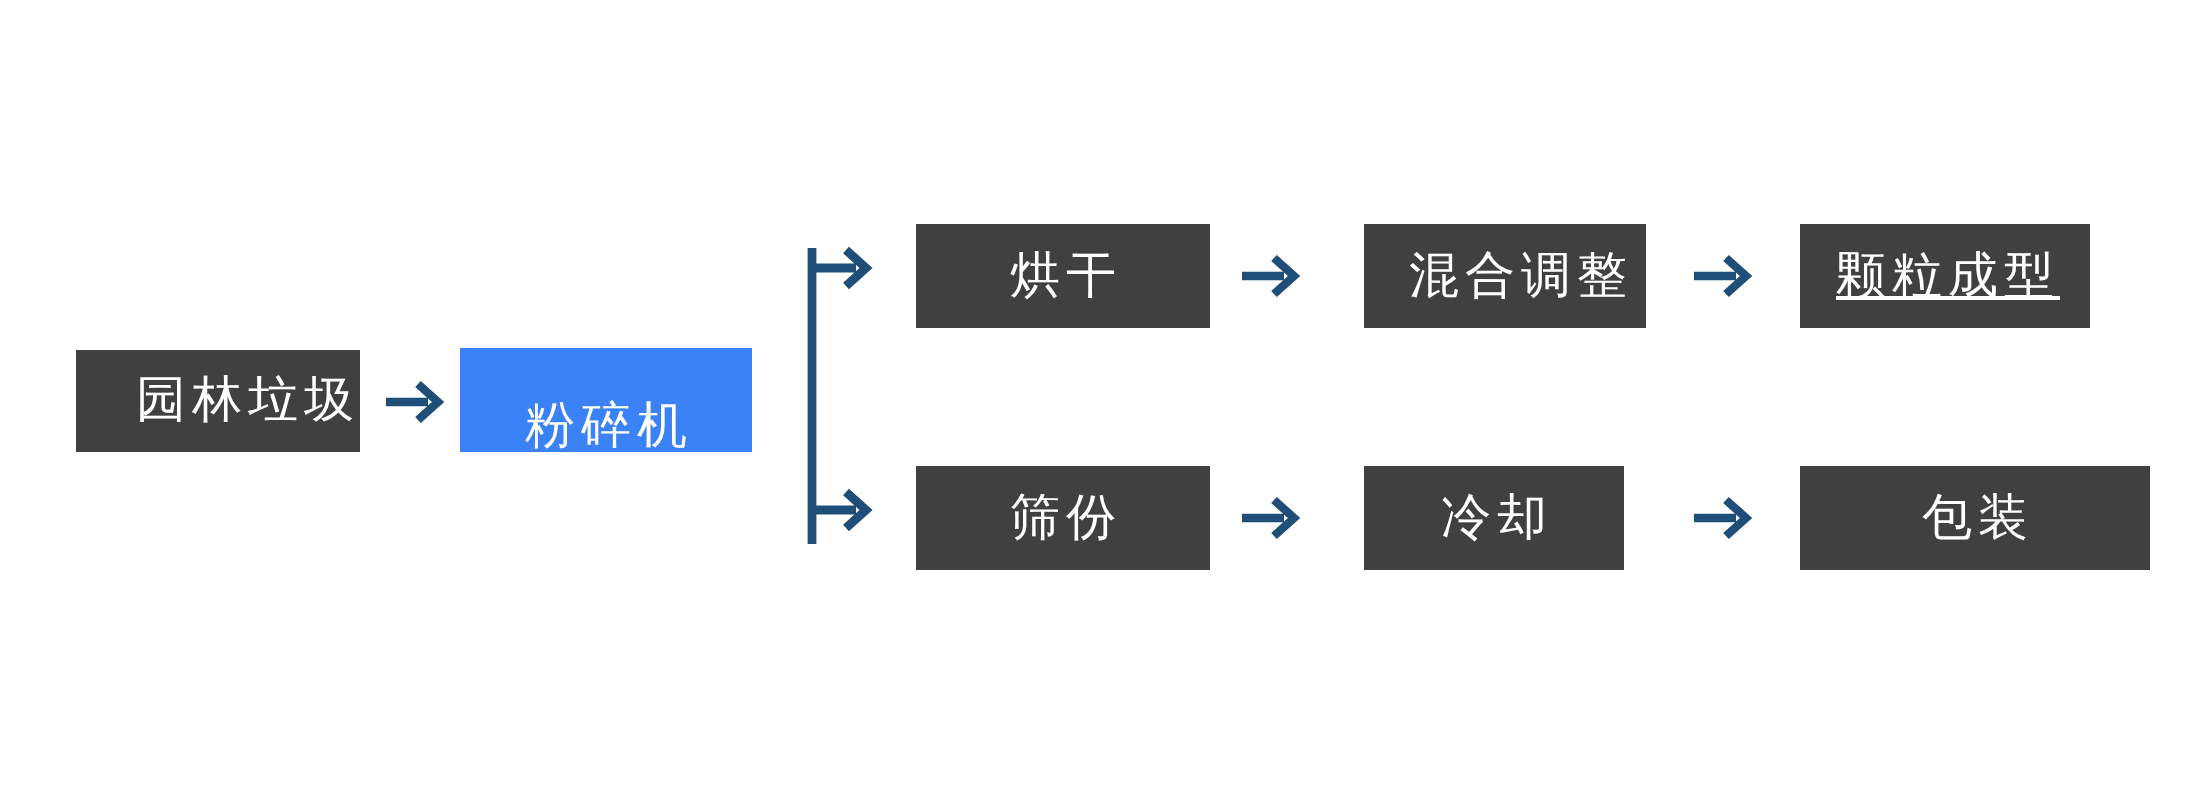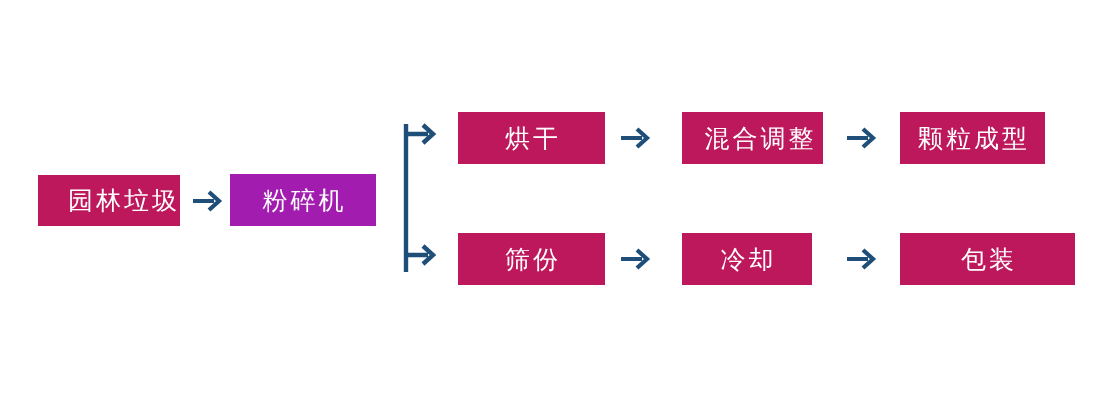--- a/index.html
+++ b/index.html
@@ -26,22 +26,22 @@
     justify-content: center;
     color: #ffffff;
     font-size: 25px;
     letter-spacing: 3px;
     font-weight: 400;
     line-height: 1;
     text-indent: 3px;
     box-sizing: border-box;
     user-select: none;
   }
-  .node-blue { background: #be185d; }
-  .node-red  { background: #a21caf; }
+  .node-blue { background: #404040; }
+  .node-red  { background: #3b82f6; align-items: flex-end; }
 
   .arrow {
     position: absolute;
     display: block;
     pointer-events: none;
   }
   .arrow svg { display: block; overflow: visible; }
 
   .branch-connector {
     position: absolute;
@@ -92,21 +92,21 @@
   <div class="node-box node-blue" style="left:682px; top:112px; width:141px; height:52px;padding-left:13px;">
     <span>混合调整</span>
   </div>
 
   <div class="arrow" style="left:846px; top:123px; width:34px; height:30px;">
     <svg width="34" height="30" viewBox="0 0 34 30">
       <path d="M1 15 H22 M17 6 L27 15 L17 24" fill="none" stroke="#1F4E79" stroke-width="4.2" stroke-linecap="butt" stroke-linejoin="miter"></path>
     </svg>
   </div>
 
-  <div class="node-box node-blue" style="left:900px; top:112px; width:145px; height:52px;">
+  <div class="node-box node-blue" style="left:900px; top:112px; width:145px; height:52px;text-decoration:underline;">
     <span>颗粒成型</span>
   </div>
 
   <div class="node-box node-blue" style="left:458px; top:233px; width:147px; height:52px;">
     <span>筛份</span>
   </div>
 
   <div class="arrow" style="left:620px; top:244px; width:34px; height:30px;">
     <svg width="34" height="30" viewBox="0 0 34 30">
       <path d="M1 15 H22 M17 6 L27 15 L17 24" fill="none" stroke="#1F4E79" stroke-width="4.2" stroke-linecap="butt" stroke-linejoin="miter"></path>

